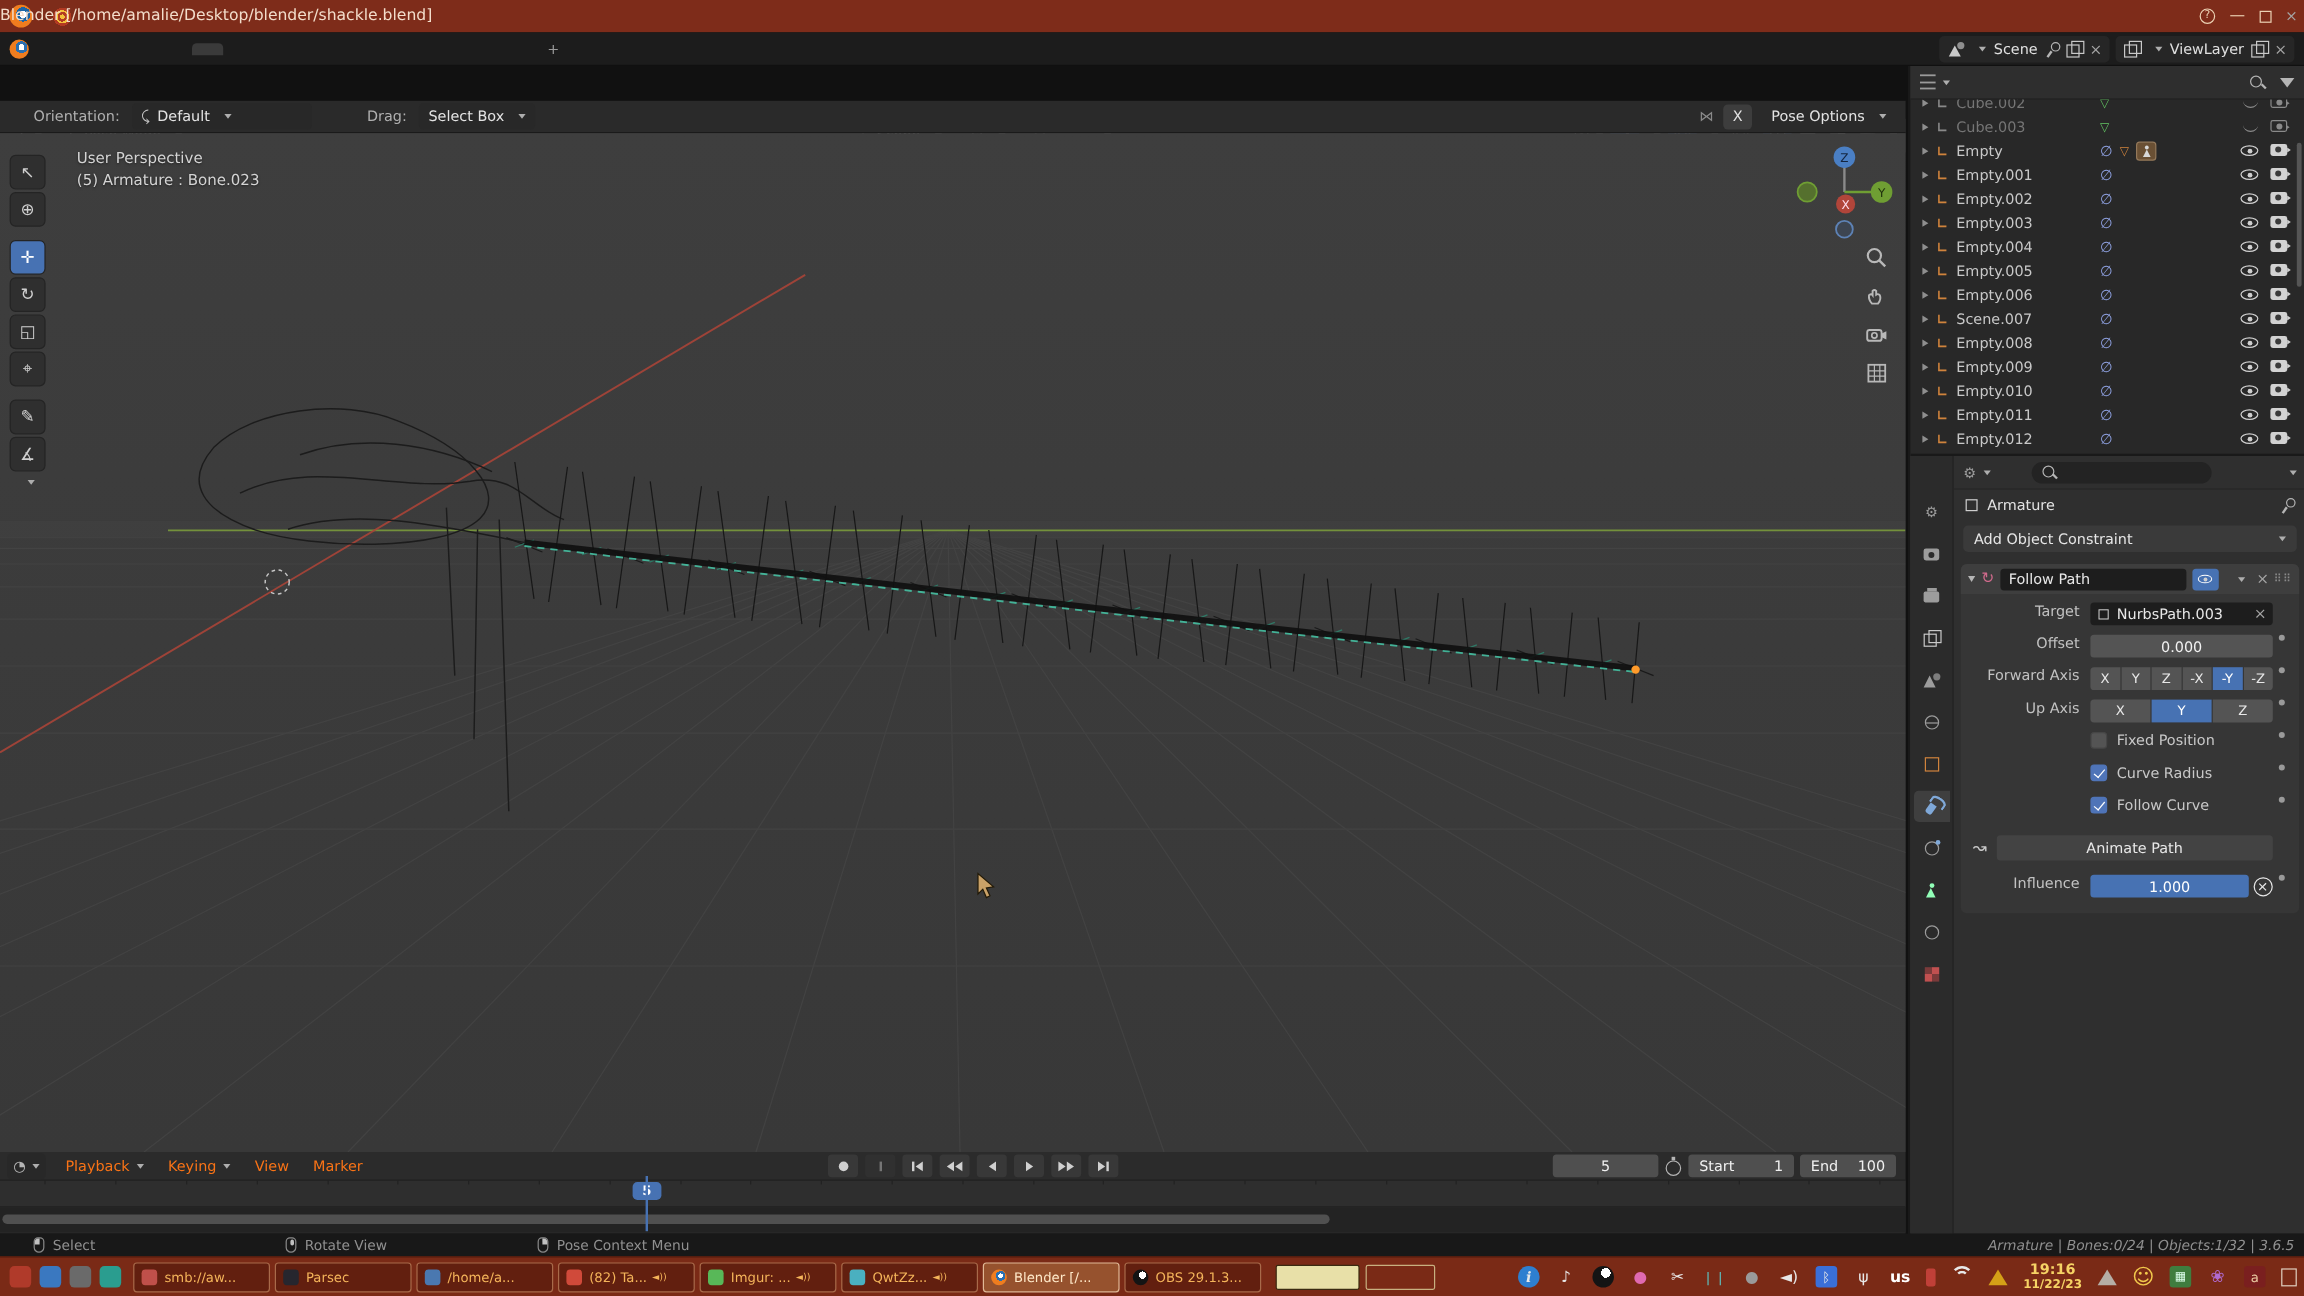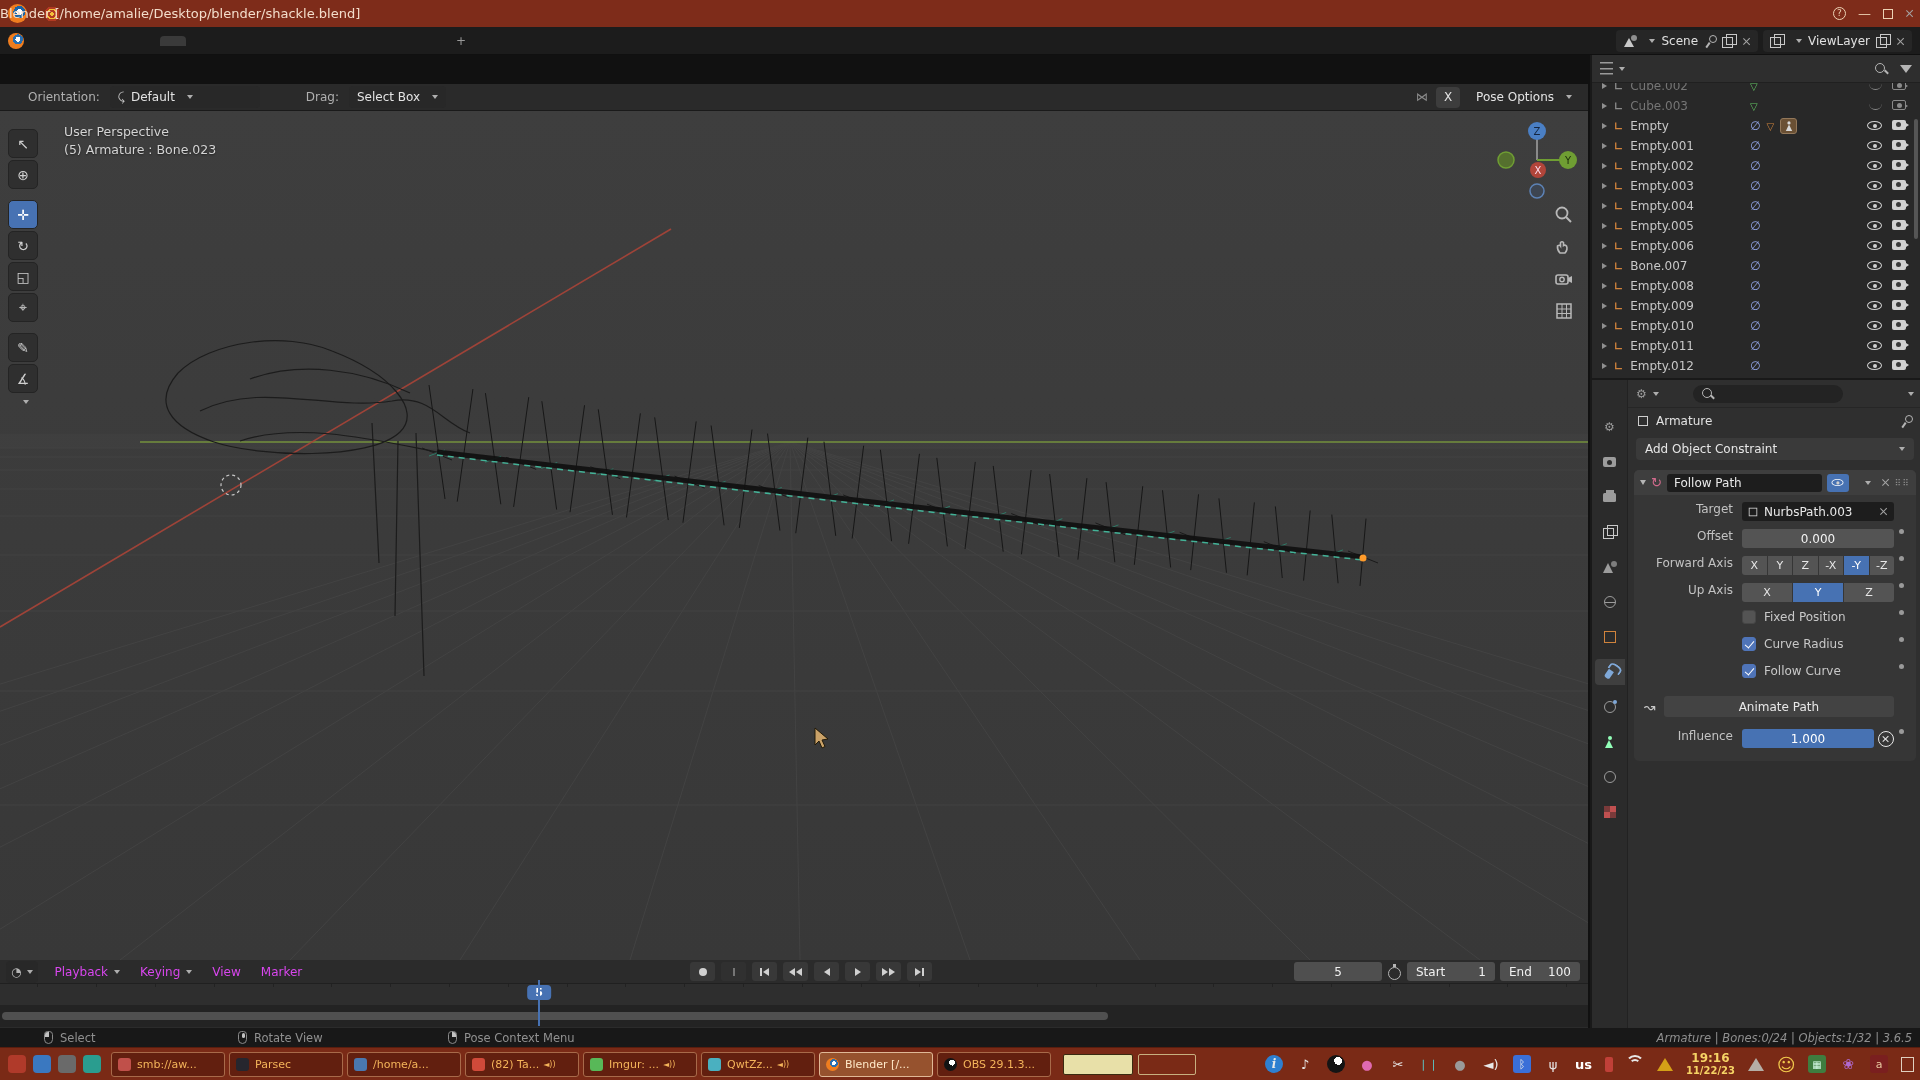--- a/index.html
+++ b/index.html
@@ -187,21 +187,21 @@
   .curve-ic{color:#c8c8c8;font-size:14px;}
   #animate-btn{flex:1;height:21px;background:#434343;border-radius:3px;display:flex;align-items:center;justify-content:center;color:#e8e8e8;margin-right:14px;}
   .slider{height:19px;background:#4772b3;border-radius:3px;flex:1;display:flex;align-items:center;justify-content:center;color:#fff;}
   .circx{width:16px;height:16px;border:1.6px solid #e8e8e8;border-radius:50%;position:relative;flex:0 0 auto;}
   .circx::before,.circx::after{content:"";position:absolute;left:6px;top:3px;width:1.4px;height:8px;background:#e8e8e8;}
   .circx::before{transform:rotate(45deg);} .circx::after{transform:rotate(-45deg);}
 
   
   #timeline{position:absolute;left:0;top:960px;width:1588px;height:68px;background:#2b2b2b;}
   #tl-hdr{height:24px;display:flex;align-items:center;border-bottom:1px solid #202020;position:relative;}
-  #tl-hdr .menu-item{padding:3px 10px;color:#d946ef;text-align:center;}
+  #tl-hdr .menu-item{padding:3px 10px;color:#f97316;text-align:center;}
   #tl-center{position:absolute;left:690px;display:flex;align-items:center;gap:6px;}
   .tl-btn{width:25px;height:19px;background:#383838;border-radius:3px;display:flex;align-items:center;justify-content:center;gap:1px;}
   .rec-dot{width:8px;height:8px;border-radius:50%;background:#d0d0d0;}
   .tri-r{display:inline-block;border-left:6px solid #d0d0d0;border-top:4px solid transparent;border-bottom:4px solid transparent;}
   .tri-l{display:inline-block;border-right:6px solid #d0d0d0;border-top:4px solid transparent;border-bottom:4px solid transparent;}
   .vbar{display:inline-block;width:2px;height:8px;background:#d0d0d0;}
   #tl-right{position:absolute;right:8px;display:flex;align-items:center;gap:5px;}
   .tl-field{height:19px;background:#4f4f4f;border-radius:3px;display:flex;align-items:center;justify-content:space-between;color:#f0f0f0;padding:0 9px;}
   .stopwatch{position:relative;width:15px;height:15px;}
   .stopwatch::before{content:"";position:absolute;left:1px;top:3px;width:11px;height:11px;border:1.5px solid #b5b5b5;border-radius:50%;}
@@ -736,21 +736,21 @@
             <span class="ricons">
               <span class="eo"><span class="eye"></span></span>
 
               <span class="eo"><span class="cam"></span></span>
 
             </span>
           </div>
           <div class="orow empty normal">
             <span class="disc"></span>
             <span class="oicon">∟</span>
-            <span class="nm">Bone.007</span>
+            <span class="nm">Scene.007</span>
             <span class="extras">
               <span class="ex-con">∅</span>
 
             </span>
             <span class="ricons">
               <span class="eo"><span class="eye"></span></span>
 
               <span class="eo"><span class="cam"></span></span>
 
             </span>
@@ -1097,21 +1097,21 @@
         </div>
       <span id="playhead">5</span>
     </div>
     <div id="tl-track">
       <div id="hscroll"></div>
     </div>
     <div id="playline"></div>
   </div>
 
   <div id="statusbar">
-    <span class="hint" style="left:44px;">
+    <span class="hint" style="left:28px;">
         <span class="mouse left">
           <i></i>
         </span>
         <span>Select</span>
       </span>
     <span class="hint" style="left:238px;">
         <span class="mouse mid">
           <i></i>
         </span>
         <span>Rotate View</span>

